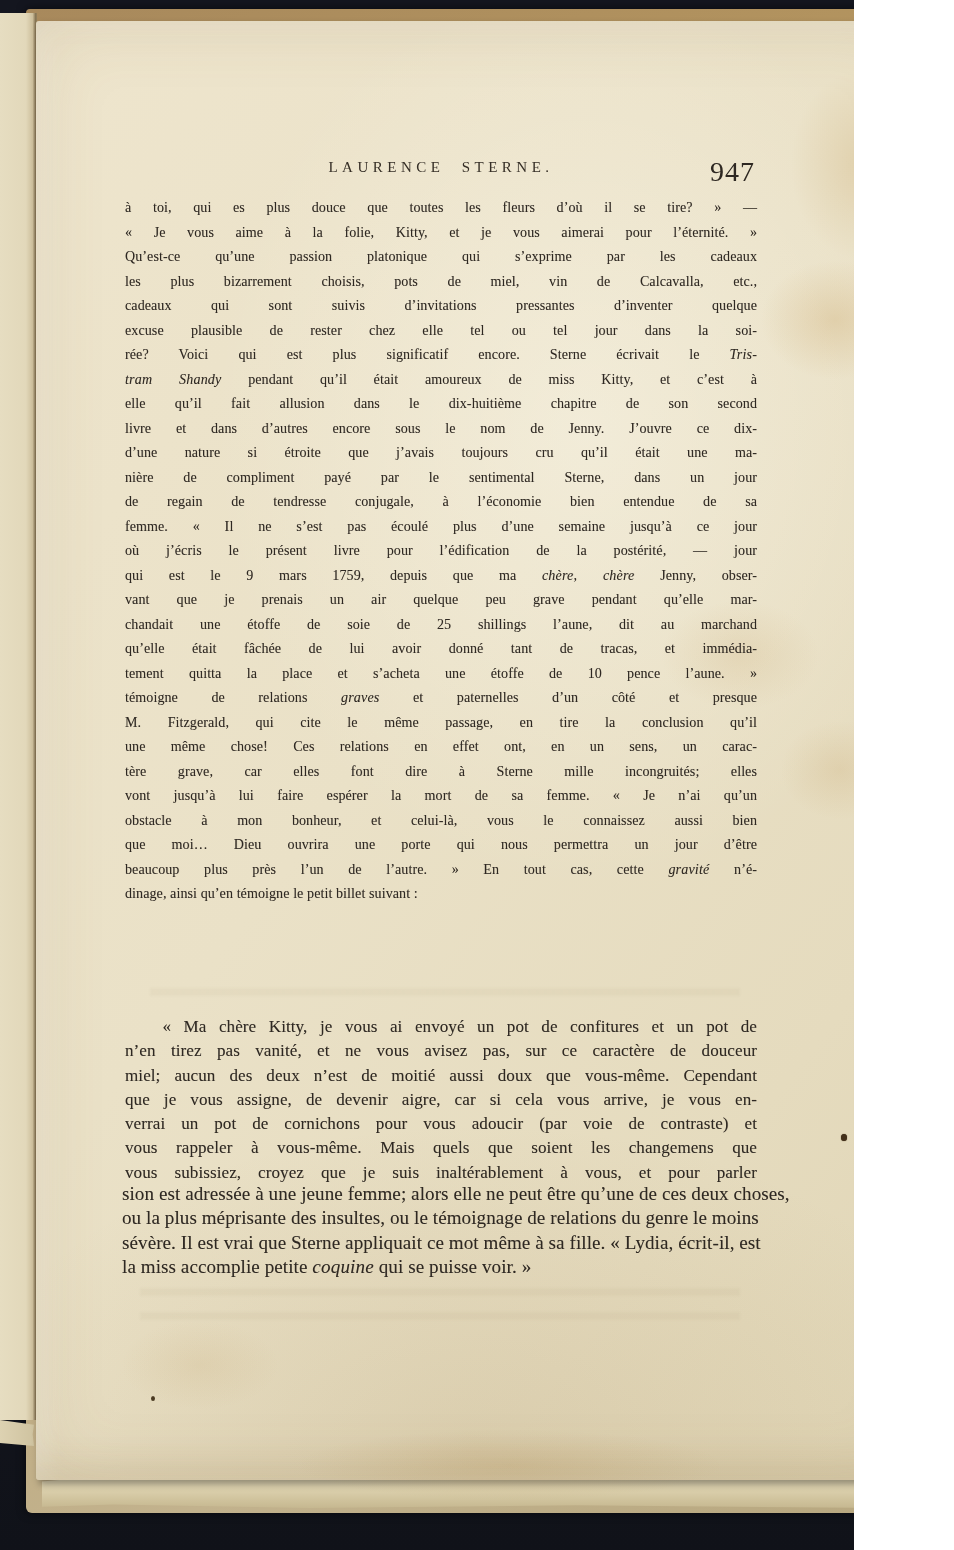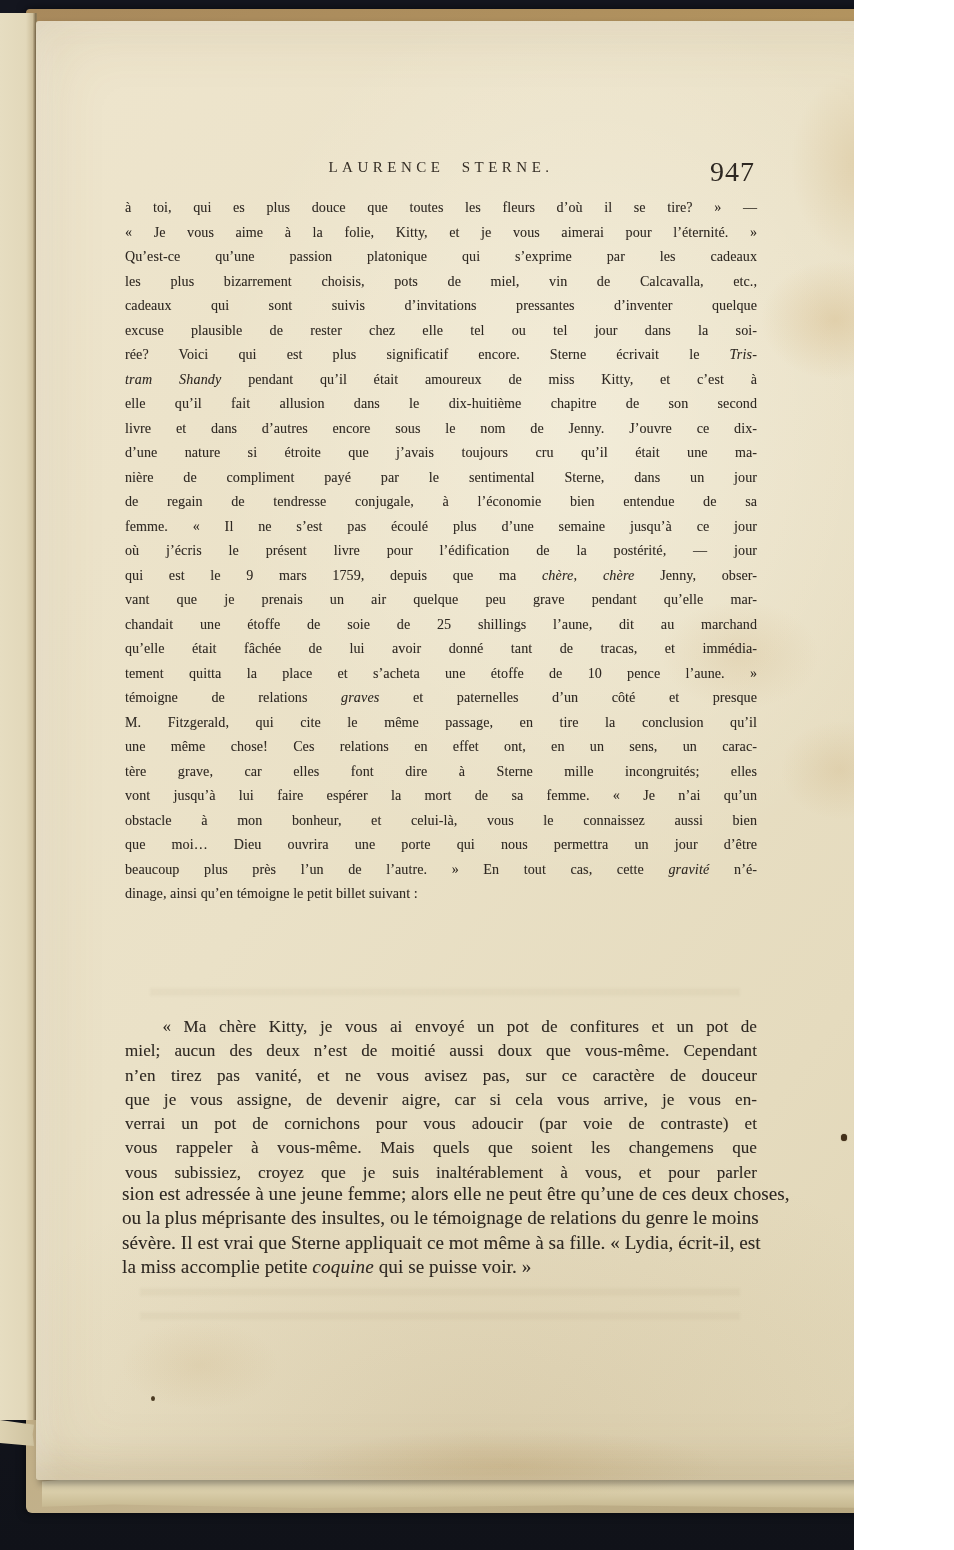--- a/index.html
+++ b/index.html
@@ -133,22 +133,22 @@
         <div class="line"><span>tère grave, car elles font dire à Sterne mille incongruités; elles</span></div>
         <div class="line"><span>vont jusqu’à lui faire espérer la mort de sa femme. « Je n’ai qu’un</span></div>
         <div class="line"><span>obstacle à mon bonheur, et celui-là, vous le connaissez aussi bien</span></div>
         <div class="line"><span>que moi… Dieu ouvrira une porte qui nous permettra un jour d’être</span></div>
         <div class="line"><span>beaucoup plus près l’un de l’autre. » En tout cas, cette </span><i>gravité</i><span> n’é-</span></div>
         <div class="line flush"><span>dinage, ainsi qu’en témoigne le petit billet suivant :</span></div>
       </div>
 
     <div class="textblock quote-block">
         <div class="line"><span>&nbsp;&nbsp;&nbsp;« Ma chère Kitty, je vous ai envoyé un pot de confitures et un pot de</span></div>
+        <div class="line"><span>n’en tirez pas vanité, et ne vous avisez pas, sur ce caractère de douceur</span></div>
         <div class="line"><span>miel; aucun des deux n’est de moitié aussi doux que vous-même. Cependant</span></div>
-        <div class="line"><span>n’en tirez pas vanité, et ne vous avisez pas, sur ce caractère de douceur</span></div>
         <div class="line"><span>que je vous assigne, de devenir aigre, car si cela vous arrive, je vous en-</span></div>
         <div class="line"><span>verrai un pot de cornichons pour vous adoucir (par voie de contraste) et</span></div>
         <div class="line"><span>vous rappeler à vous-même. Mais quels que soient les changemens que</span></div>
         <div class="line"><span>vous subissiez, croyez que je suis inaltérablement à vous, et pour parler</span></div>
       </div>
 
     <div class="textblock footnote-block">
         <div class="line"><span>sion est adressée à une jeune femme; alors elle ne peut être qu’une de ces deux choses,</span></div>
         <div class="line"><span>ou la plus méprisante des insultes, ou le témoignage de relations du genre le moins</span></div>
         <div class="line"><span>sévère. Il est vrai que Sterne appliquait ce mot même à sa fille. « Lydia, écrit-il, est</span></div>

